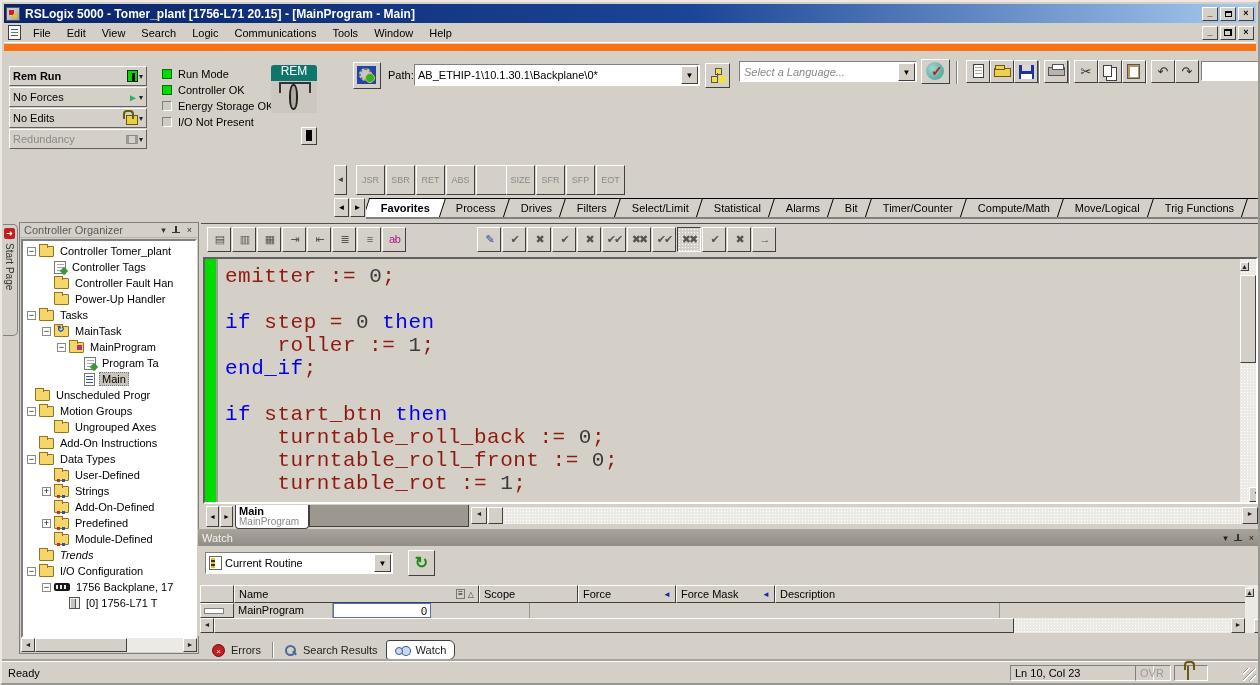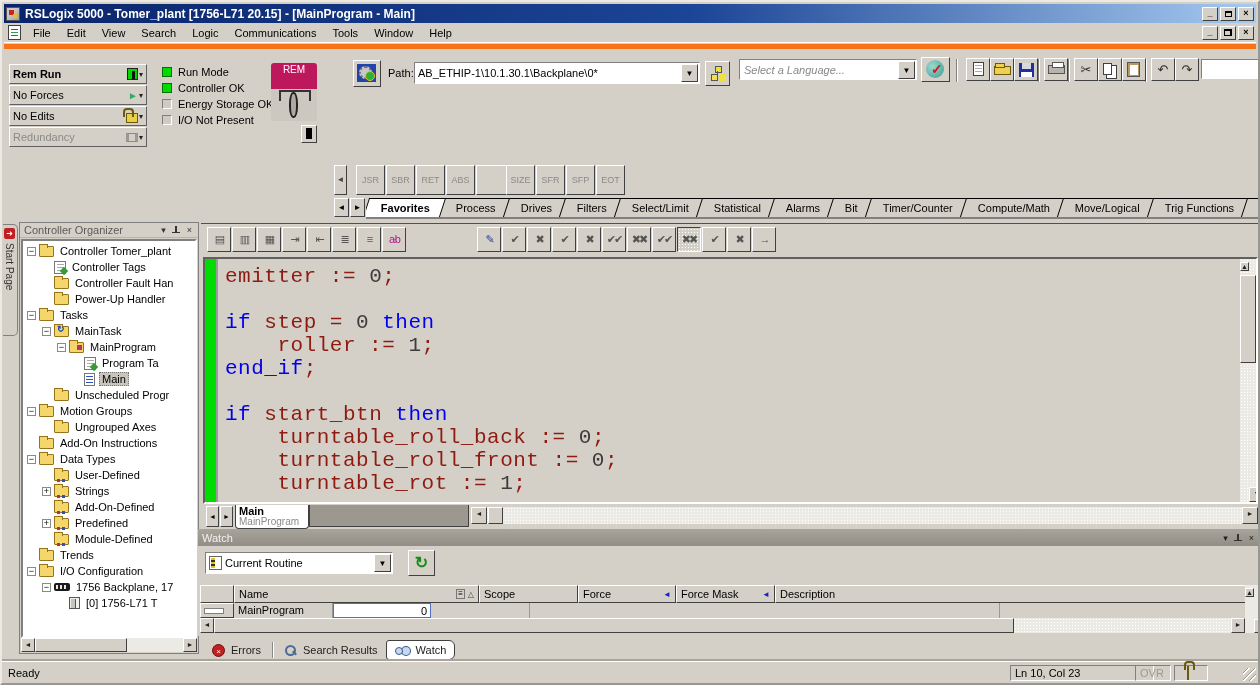--- a/index.html
+++ b/index.html
@@ -20,42 +20,42 @@
   .restglyph{display:inline-block;position:relative;width:8px;height:7px;margin-top:2px;}
   .restglyph::before{content:"";position:absolute;right:0;top:0;width:5px;height:4px;border:1px solid #000;border-top:2px solid #000;}
   .restglyph::after{content:"";position:absolute;left:0;bottom:0;width:5px;height:4px;border:1px solid #000;border-top:2px solid #000;background:#D4D0C8;}
   
   .menubar{left:2px;top:21px;right:2px;height:20px;display:flex;align-items:center;border-bottom:1px solid #fff;padding-left:2px;}
   .doc-icon{width:13px;height:15px;background:#fff;border:1px solid #404040;position:relative;margin:0 4px 0 2px;}
   .doc-icon::before{content:"";position:absolute;left:2px;top:3px;right:2px;height:1px;background:#3050C0;box-shadow:0 3px 0 #30A050,0 6px 0 #C03030;}
   .menu-item{padding:3px 8px;}
   .menubar .winbtns{margin-left:auto;display:flex;margin-right:2px;}
   
-  .toolbar-zone{left:2px;top:42px;right:2px;height:115px;border-top:5px solid #f97316;}
+  .toolbar-zone{left:2px;top:42px;right:2px;height:115px;border-top:7px solid #f97316;}
   .mode-panel{left:5px;top:15px;width:138px;}
   .mode-row{height:20px;margin-bottom:1px;background:#D4D0C8;border:1px solid;border-color:#FFFFFF #606060 #606060 #FFFFFF;display:flex;align-items:center;padding:0 3px;}
   .mode-row .lbl{flex:1;}
   .mode-row.bold .lbl{font-weight:bold;}
   .mode-row.dis .lbl{color:#8A8A8A;}
   .mini-ind{width:11px;height:12px;background:#00D800;border:1px solid #222;position:relative;}
   .mini-ind::before{content:"";position:absolute;left:4px;top:2px;width:3px;height:8px;background:#111;}
   .dd6{font-size:8px;color:#222;margin-left:1px;}
   .forces-arrow{color:#3A6;font-size:10px;}
   .padlock{position:relative;width:12px;height:10px;background:#E8D040;border:1px solid #6A5A10;margin-top:4px;}
   .padlock::before{content:"";position:absolute;left:-4px;top:-6px;width:7px;height:7px;border:2px solid #6A5A10;border-bottom:none;border-radius:4px 4px 0 0;}
   .redun-ic{width:12px;height:9px;border:1px solid #888;border-left:3px solid #999;border-right:3px solid #999;}
   
   .led-panel{left:158px;top:15px;width:150px;}
   .led-row{height:16px;display:flex;align-items:center;}
   .led{width:10px;height:10px;margin-right:6px;border:1px solid #555;}
   .led.on{background:#00DC00;border-color:#057005;}
   .led.off{background:#CFCBC3;border-color:#808080 #fff #fff #808080;border-style:solid;}
   
   .keyswitch{left:267px;top:14px;width:46px;height:45px;}
-  .ks-top{height:26px;background:#be185d;color:#fff;font-size:10px;text-align:center;line-height:13px;border-radius:3px 3px 0 0;}
+  .ks-top{height:16px;background:#0f766e;color:#fff;font-size:12px;text-align:center;line-height:13px;border-radius:3px 3px 0 0;}
   .ks-body{position:relative;height:32px;background:#CCC8C0;}
   .ks-body::before{content:"";position:absolute;left:8px;top:1px;width:28px;height:9px;border:2px solid #333;border-bottom:none;}
   .ks-key{position:absolute;left:18px;top:3px;width:9px;height:26px;background:#AEAaa2;border:2px solid #222;border-radius:45%;}
   .mini-proc{left:297px;top:76px;width:16px;height:18px;}
   .mini-proc::before{content:"";position:absolute;left:4px;top:2px;width:6px;height:11px;background:#000;}
   
   .path-icon-btn{left:349px;top:11px;width:28px;height:27px;}
   .gears{position:absolute;left:3px;top:3px;width:19px;height:18px;background:#2244AA;}
   .gears::before{content:"";position:absolute;left:2px;top:2px;width:9px;height:9px;border-radius:50%;background:#C8C8C8;border:2px dotted #777;}
   .gears::after{content:"";position:absolute;right:1px;bottom:1px;width:8px;height:8px;border-radius:50%;background:#30B030;border:1px solid #E8C020;}
@@ -413,21 +413,21 @@
         <div class="trow" style="padding-left: 49px;">
           <span style="width: 12px; flex: 0 0 auto;"></span>
           <span class="ti ti-tags"></span>
           <span class="tlabel">Program Ta</span>
         </div>
         <div class="trow" style="padding-left: 49px;">
           <span style="width: 12px; flex: 0 0 auto;"></span>
           <span class="ti ti-routine"></span>
           <span class="tlabel sel">Main</span>
         </div>
-        <div class="trow" style="padding-left: 19px;">
+        <div class="trow" style="">
           <span style="width: 12px; flex: 0 0 auto;"></span>
           <span class="ti ti-folder"></span>
           <span class="tlabel">Unscheduled Progr</span>
         </div>
         <div class="trow" style="padding-left: 4px;">
           <span class="expander">−</span>
           <span class="ti ti-folder"></span>
           <span class="tlabel">Motion Groups</span>
         </div>
         <div class="trow" style="padding-left: 19px;">
@@ -463,21 +463,21 @@
         <div class="trow" style="padding-left: 19px;">
           <span class="expander">+</span>
           <span class="ti ti-folder ti-dt"></span>
           <span class="tlabel">Predefined</span>
         </div>
         <div class="trow" style="padding-left: 19px;">
           <span style="width: 12px; flex: 0 0 auto;"></span>
           <span class="ti ti-folder ti-dt"></span>
           <span class="tlabel">Module-Defined</span>
         </div>
-        <div class="trow" style="padding-left: 4px;">
+        <div class="trow" style="padding-left: 4px; font-style: italic;">
           <span style="width: 12px; flex: 0 0 auto;"></span>
           <span class="ti ti-folder"></span>
           <span class="tlabel">Trends</span>
         </div>
         <div class="trow" style="padding-left: 4px;">
           <span class="expander">−</span>
           <span class="ti ti-folder"></span>
           <span class="tlabel">I/O Configuration</span>
         </div>
         <div class="trow" style="padding-left: 19px;">

